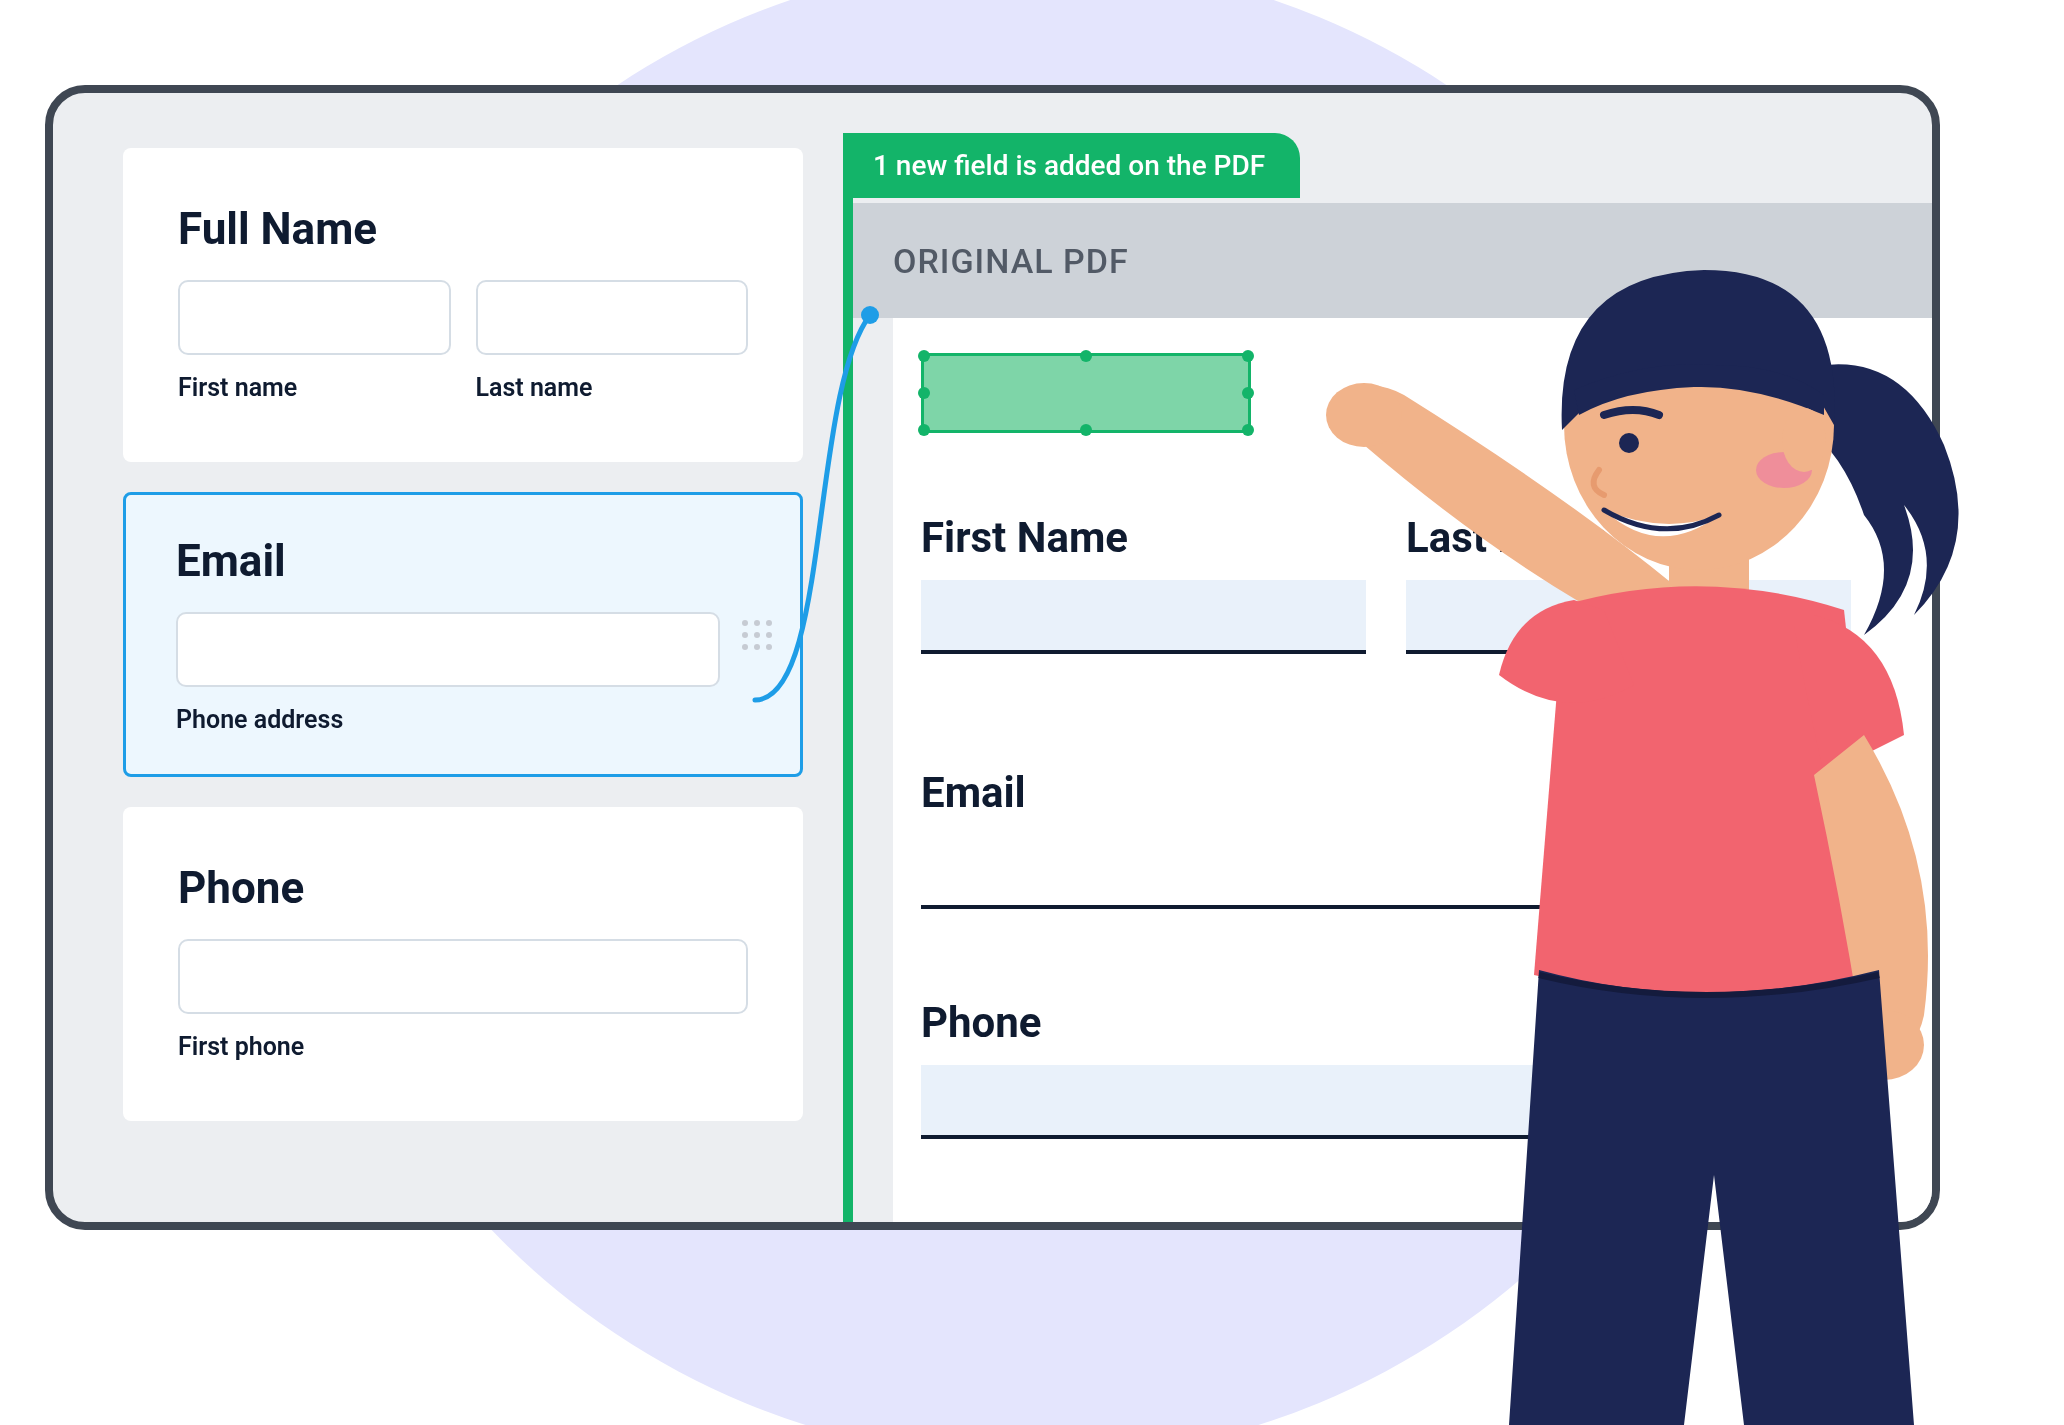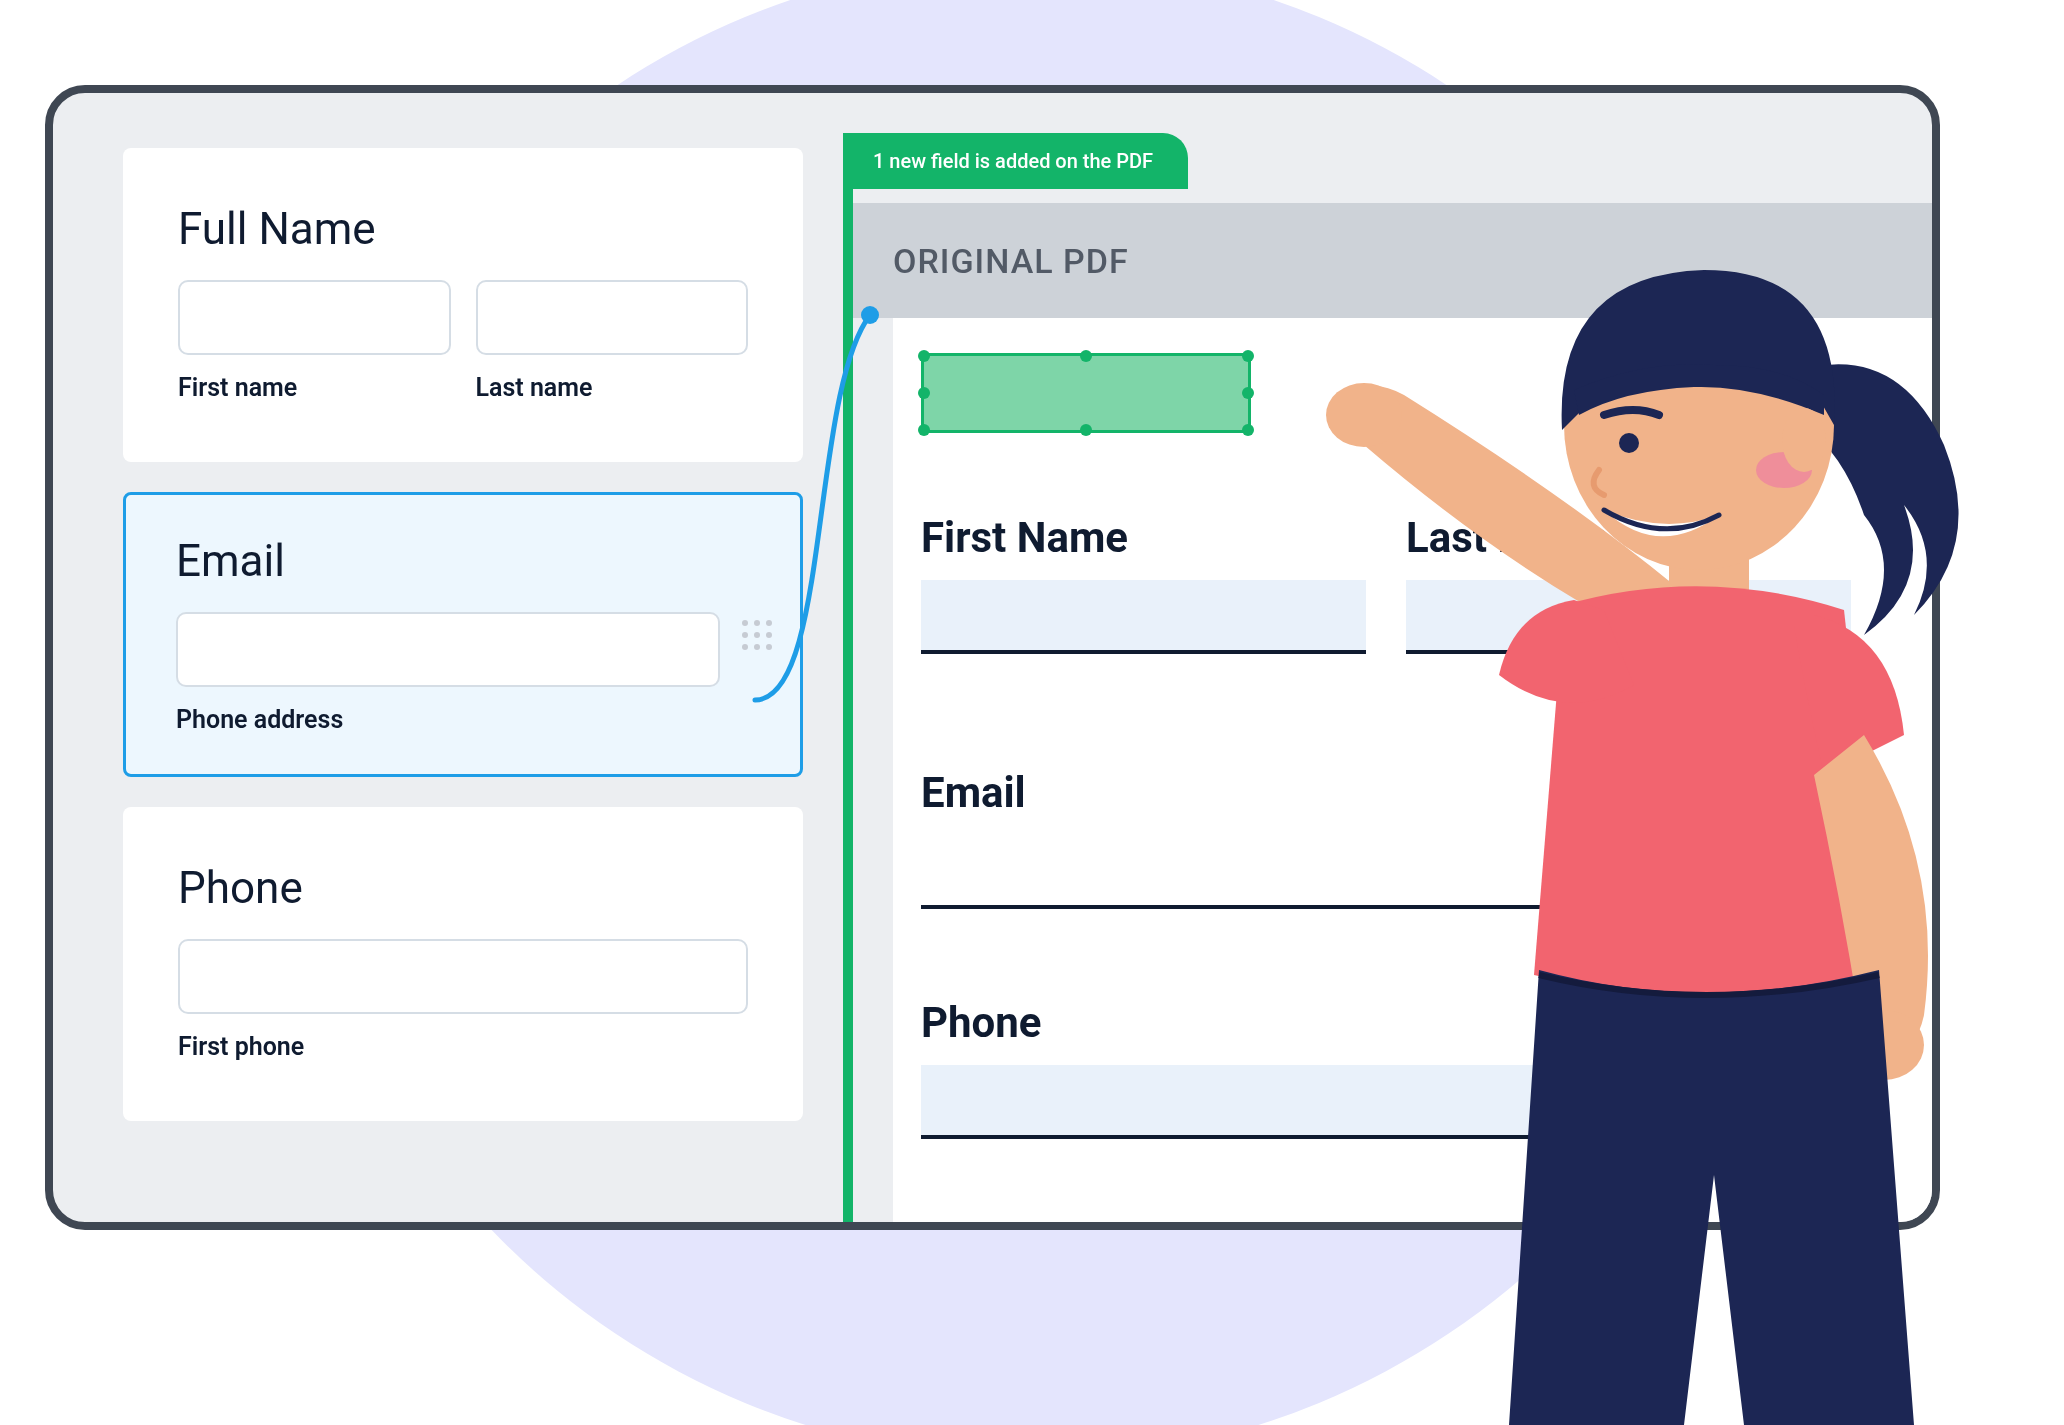--- a/index.html
+++ b/index.html
@@ -49,21 +49,21 @@
     margin-bottom: 30px;
   }
   .form-card.selected {
     background: #edf7fe;
     border: 3px solid #1e9de7;
     position: relative;
     padding: 40px 80px 40px 50px;
   }
   .field-title {
     font-size: 44px;
-    font-weight: 400;
+    font-weight: 700;
     color: #0f1b30;
     margin-bottom: 25px;
   }
   .row {
     display: flex;
     gap: 25px;
   }
   .col { flex: 1; }
   .input {
     width: 100%;
@@ -108,21 +108,21 @@
     width: 1100px;
     height: 1100px;
     border-left: 10px solid #13b469;
   }
   .notif-tab {
     position: absolute;
     left: -10px;
     top: 0;
     background: #13b469;
     color: #ffffff;
-    font-size: 20px;
+    font-size: 28px;
     font-weight: 500;
     padding: 16px 35px 16px 30px;
     border-top-right-radius: 25px;
   }
   .right-header {
     position: absolute;
     left: 0;
     top: 70px;
     width: 100%;
     height: 115px;

